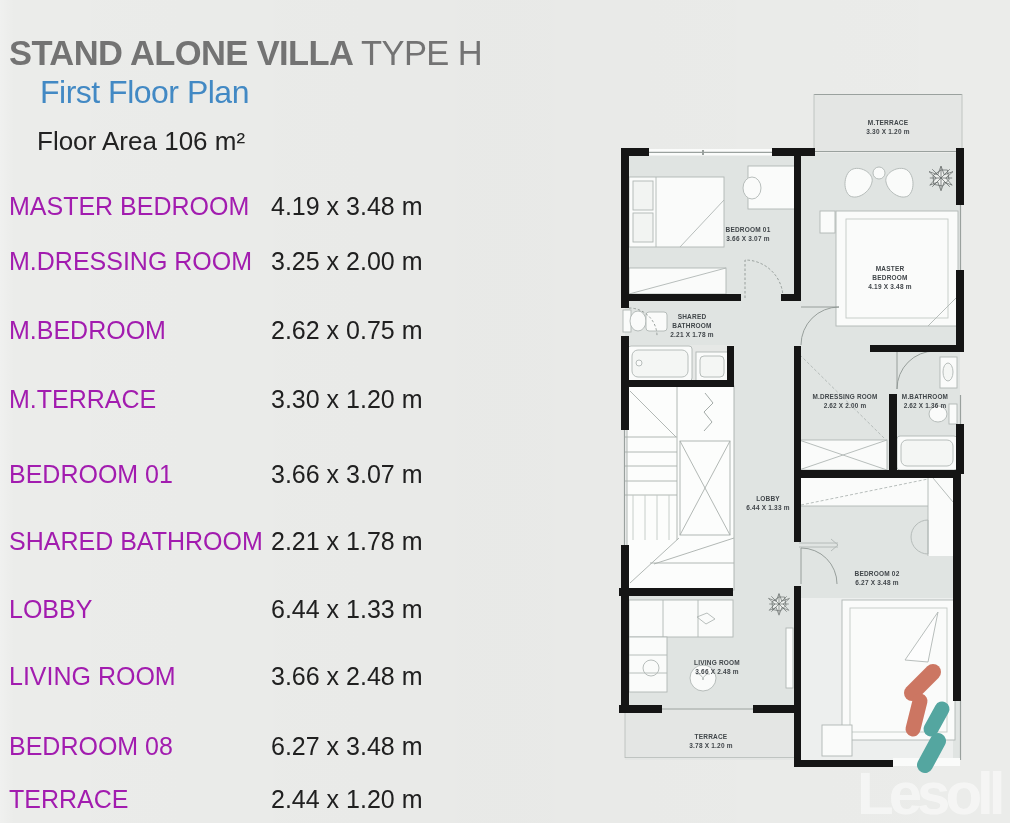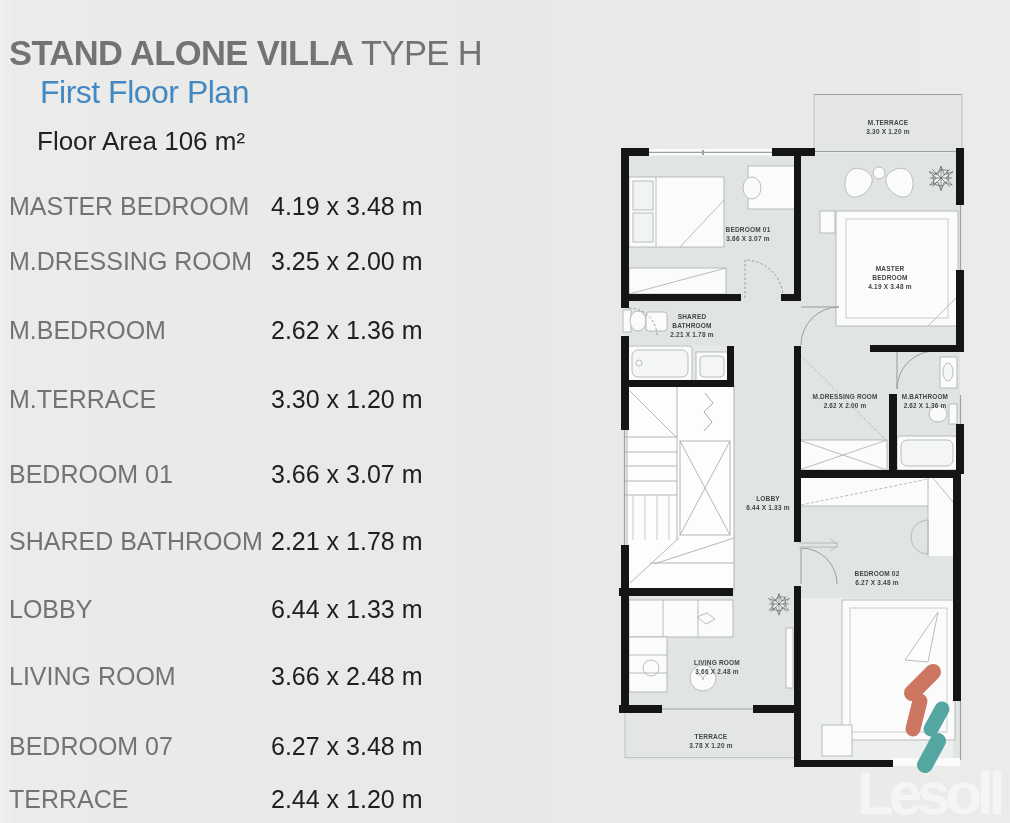--- a/index.html
+++ b/index.html
@@ -9,47 +9,47 @@
   #bg{position:absolute;left:0;top:0;width:1010px;height:823px;
       background:
         linear-gradient(90deg, rgba(255,255,255,.25) 0px, rgba(255,255,255,0) 14px),
         linear-gradient(90deg, rgba(0,0,0,0) 0%, rgba(0,0,0,.012) 50%, rgba(0,0,0,0) 100%),
         #ebecea;}
   .t{position:absolute;white-space:nowrap;color:#737373;}
   #title{left:9px;top:34px;font-size:34.5px;font-weight:700;letter-spacing:-0.6px;}
   #title span{font-weight:400;}
   #sub{left:7px;top:74px;font-size:32px;font-weight:400;color:#4289c4;letter-spacing:-0.5px;margin-left:33px;}
   #area{left:8px;top:126px;font-size:26px;color:#222;margin-left:29px;}
-  .row{position:absolute;left:9px;font-size:25px;color:#737373;letter-spacing:0;}
+  .row{position:absolute;left:9px;font-size:25px;color:#a21caf;letter-spacing:0;}
   .dim{position:absolute;left:271px;font-size:25px;color:#202020;letter-spacing:0;}
 </style>
 </head>
 <body>
 <div id="bg"></div>
 <div class="t" id="title">STAND ALONE VILLA <span>TYPE H</span></div>
 <div class="t" id="sub">First Floor Plan</div>
 <div class="t" id="area">Floor Area 106 m²</div>
 
 <div class="t row" style="top:192px">MASTER BEDROOM</div>
 <div class="t dim" style="top:192px">4.19 x 3.48 m</div>
 <div class="t row" style="top:247px">M.DRESSING ROOM</div>
 <div class="t dim" style="top:247px">3.25 x 2.00 m</div>
 <div class="t row" style="top:316px">M.BEDROOM</div>
-<div class="t dim" style="top:316px">2.62 x 1.36 m</div>
+<div class="t dim" style="top:316px">2.62 x 0.75 m</div>
 <div class="t row" style="top:385px">M.TERRACE</div>
 <div class="t dim" style="top:385px">3.30 x 1.20 m</div>
 <div class="t row" style="top:460px">BEDROOM 01</div>
 <div class="t dim" style="top:460px">3.66 x 3.07 m</div>
 <div class="t row" style="top:527px">SHARED BATHROOM</div>
 <div class="t dim" style="top:527px">2.21 x 1.78 m</div>
 <div class="t row" style="top:595px">LOBBY</div>
 <div class="t dim" style="top:595px">6.44 x 1.33 m</div>
 <div class="t row" style="top:662px">LIVING ROOM</div>
 <div class="t dim" style="top:662px">3.66 x 2.48 m</div>
-<div class="t row" style="top:732px">BEDROOM 07</div>
+<div class="t row" style="top:732px">BEDROOM 08</div>
 <div class="t dim" style="top:732px">6.27 x 3.48 m</div>
 <div class="t row" style="top:785px">TERRACE</div>
 <div class="t dim" style="top:785px">2.44 x 1.20 m</div>
 
 <svg id="plan" width="1010" height="823" viewBox="0 0 1010 823" style="position:absolute;left:0;top:0">
 <defs>
   <filter id="blr" x="-20%" y="-20%" width="140%" height="140%">
         <feGaussianBlur stdDeviation="0.35"></feGaussianBlur>
       </filter>
   <g id="plant8">

